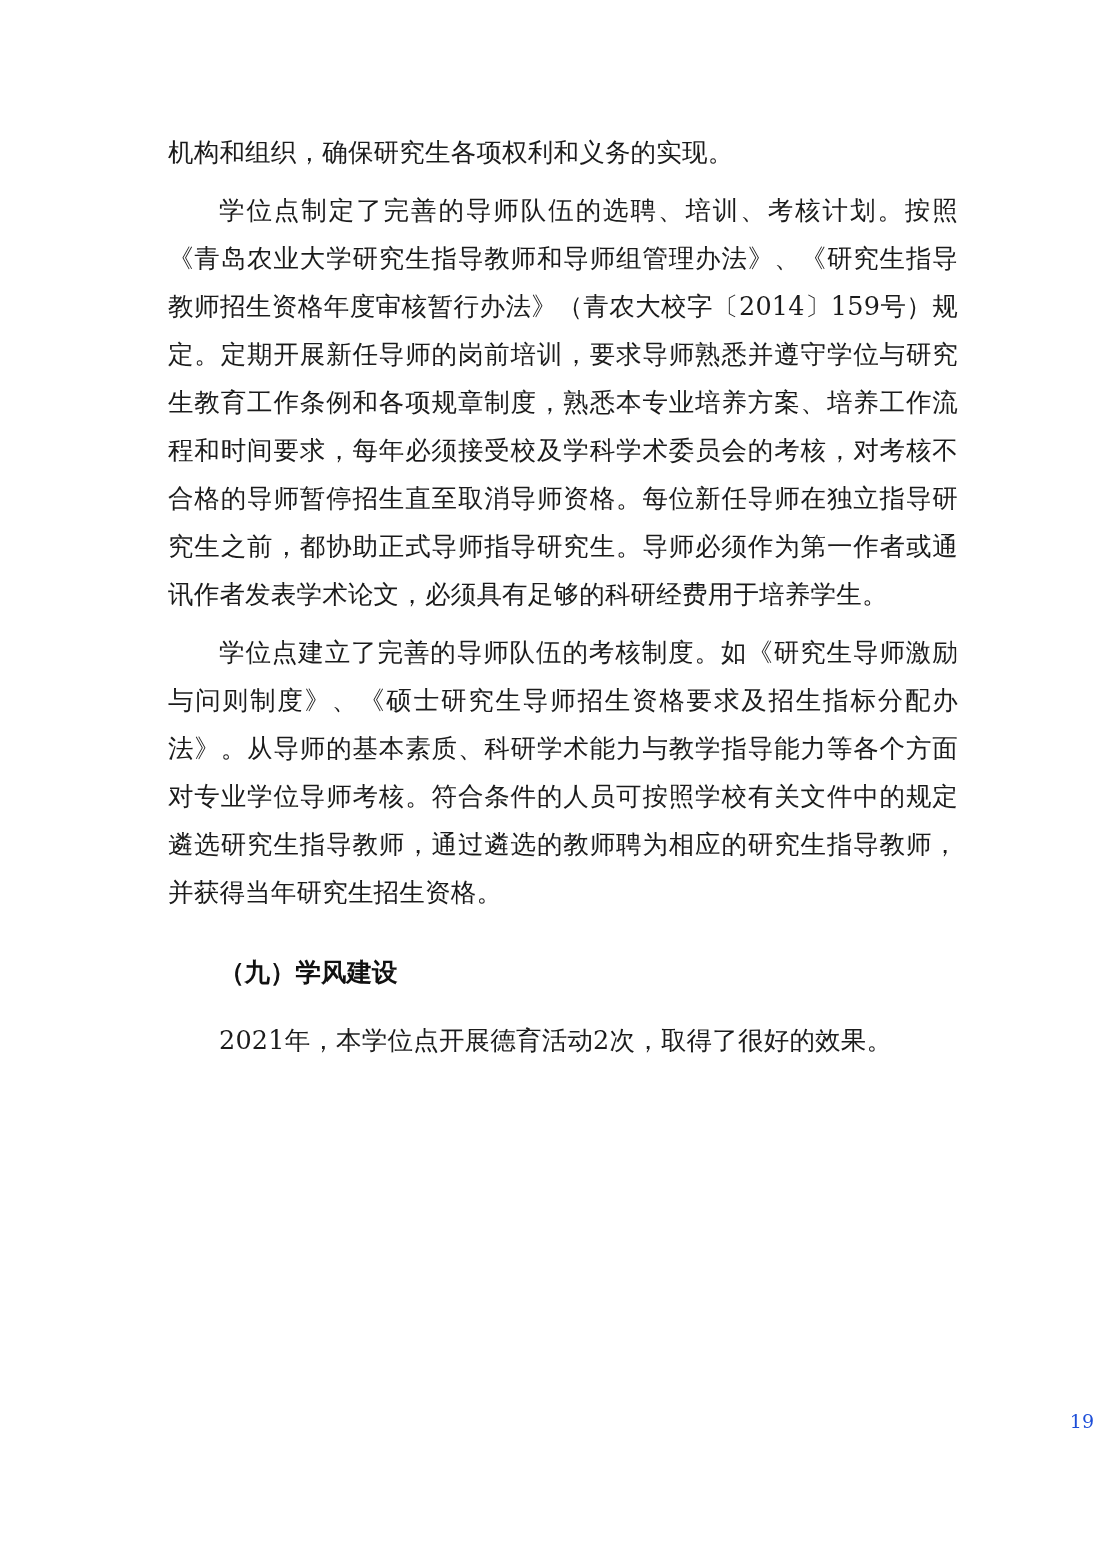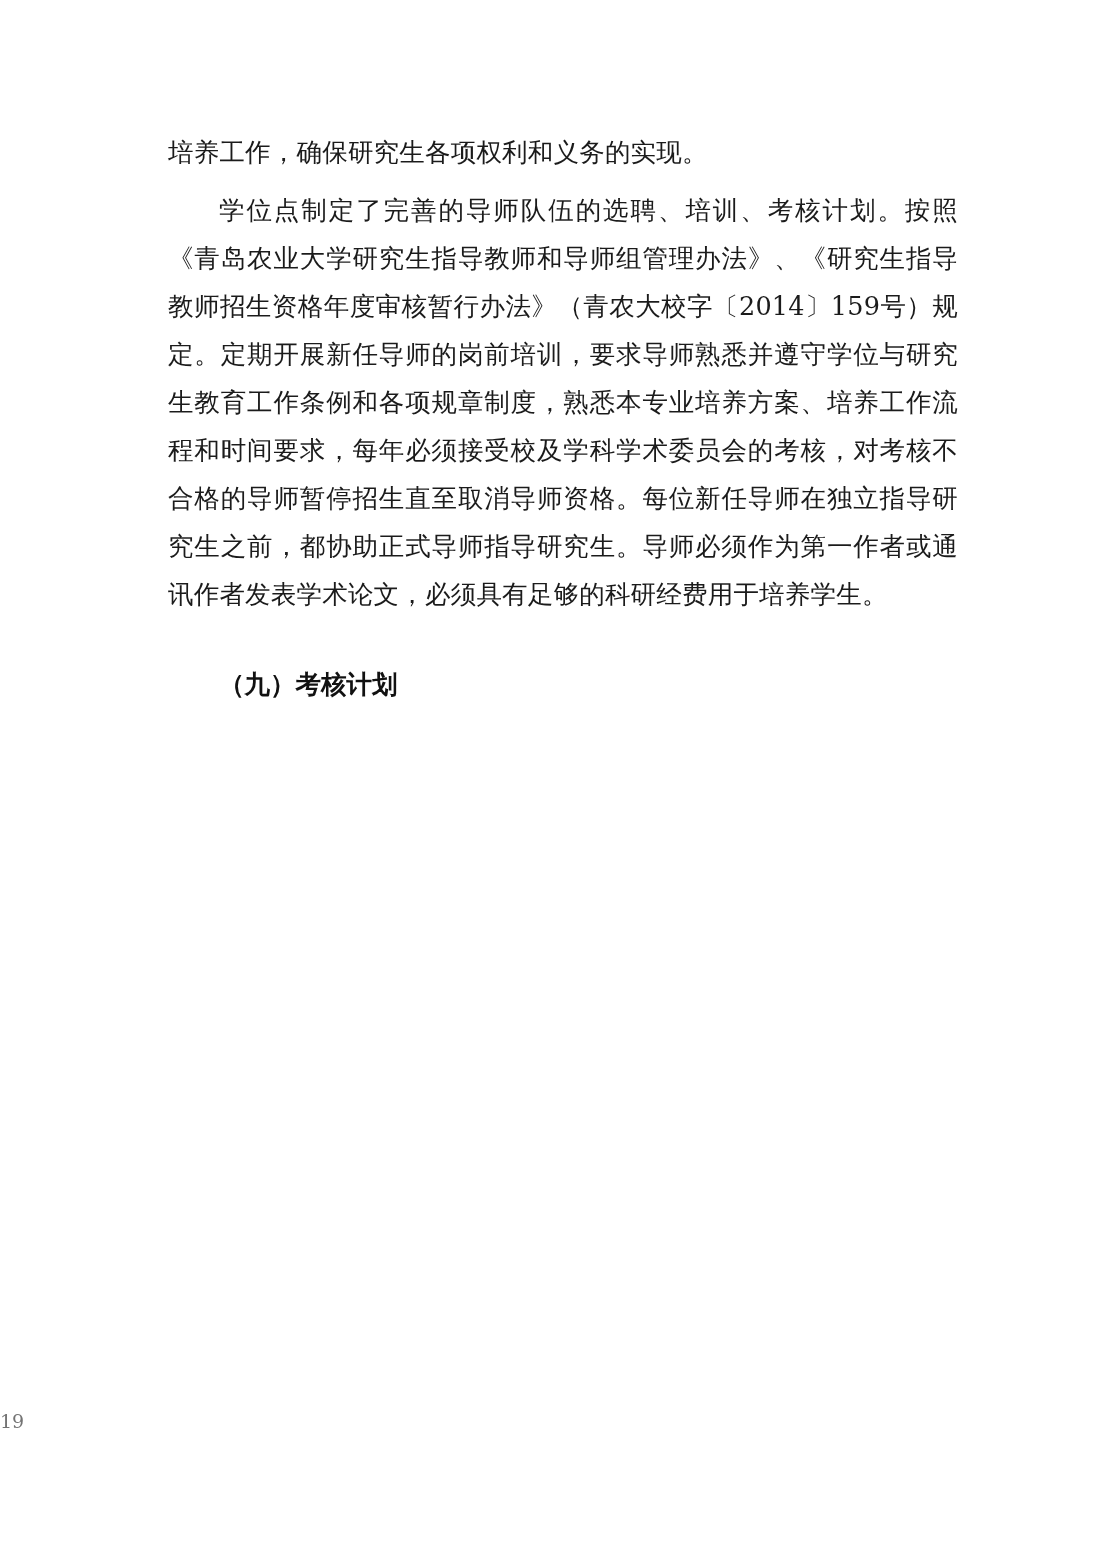--- a/index.html
+++ b/index.html
@@ -43,50 +43,52 @@
     text-indent: 51px;
     color: #111111;
   }
   .gap-sm { height: 10px; }
   .gap-md { height: 22px; }
   .page-number {
     position: absolute;
     left: 0;
     right: 8px;
     top: 1410px;
-    text-align: left;
+    text-align: right;
     font-size: 19px;
-    color: #737373;
+    color: #1d4ed8;
     font-family: "DejaVu Serif", "Liberation Serif", serif;
   }
 </style>
 </head>
 <body>
 
 <div class="page">
   <div class="content">
 
-    <p class="para">培养工作，确保研究生各项权利和义务的实现。</p>
+    <p class="para">机构和组织，确保研究生各项权利和义务的实现。</p>
 
     <div class="gap-sm"></div>
 
     <p class="para indent">学位点制定了完善的导师队伍的选聘、培训、考核计划。按照《青岛农业大学研究生指导教师和导师组管理办法》、《研究生指导教师招生资格年度审核暂行办法》（青农大校字〔2014〕159号）规定。定期开展新任导师的岗前培训，要求导师熟悉并遵守学位与研究生教育工作条例和各项规章制度，熟悉本专业培养方案、培养工作流程和时间要求，每年必须接受校及学科学术委员会的考核，对考核不合格的导师暂停招生直至取消导师资格。每位新任导师在独立指导研究生之前，都协助正式导师指导研究生。导师必须作为第一作者或通讯作者发表学术论文，必须具有足够的科研经费用于培养学生。</p>
 
     <div class="gap-sm"></div>
 
+    <p class="para indent">学位点建立了完善的导师队伍的考核制度。如《研究生导师激励与问则制度》、《硕士研究生导师招生资格要求及招生指标分配办法》。从导师的基本素质、科研学术能力与教学指导能力等各个方面对专业学位导师考核。符合条件的人员可按照学校有关文件中的规定遴选研究生指导教师，通过遴选的教师聘为相应的研究生指导教师，并获得当年研究生招生资格。</p>
 
     <div class="gap-sm"></div>
 
 
     <div class="gap-md"></div>
 
-    <h2 class="heading">（九）考核计划</h2>
+    <h2 class="heading">（九）学风建设</h2>
 
     <div class="gap-sm"></div>
 
 
     <div class="gap-sm"></div>
 
+    <p class="para indent">2021年，本学位点开展德育活动2次，取得了很好的效果。</p>
 
   </div>
 
   <div class="page-number">19</div>
 </div>
 
 </body></html>

